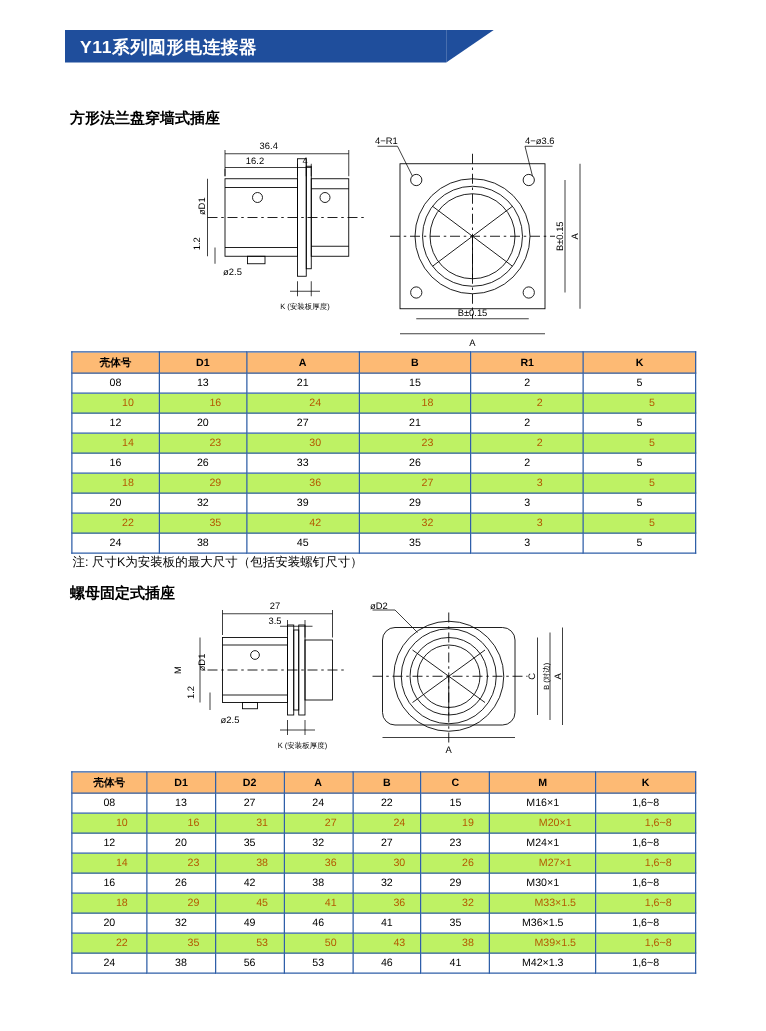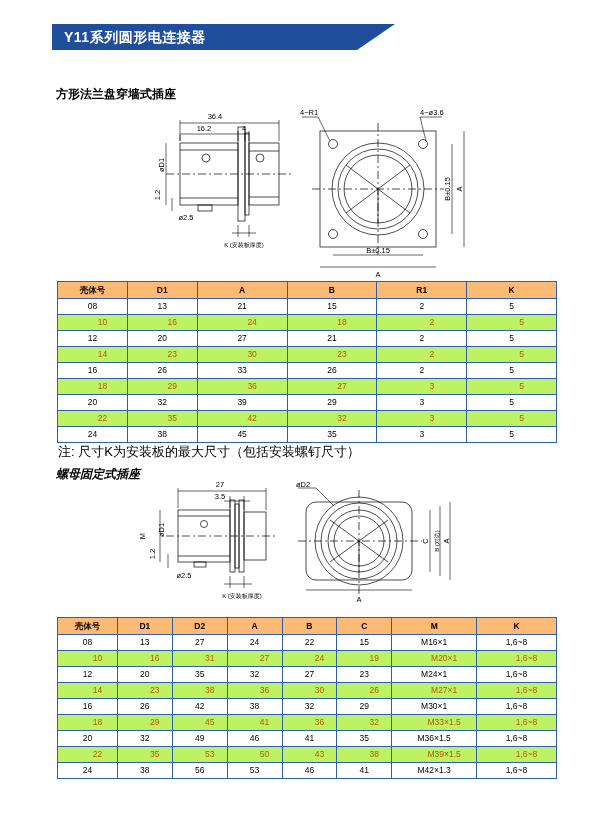--- a/index.html
+++ b/index.html
@@ -58,27 +58,27 @@
   }
 
   
   .sec-title {
     position: absolute;
     font-size: 12px;
     font-weight: bold;
     color: #000;
   }
   #sec1-title { left: 56px; top: 86px; }
-  #sec2-title { left: 56px; top: 466px; font-style: italic; }
+  #sec2-title { left: 56px; top: 466px; }
 
   .note {
     position: absolute;
     left: 58px;
     top: 443px;
-    font-size: 13px;
+    font-size: 10px;
     color: #000;
   }
 
   
   table.spec {
     position: absolute;
     border-collapse: collapse;
     font-size: 8.5px;
     text-align: center;
   }

